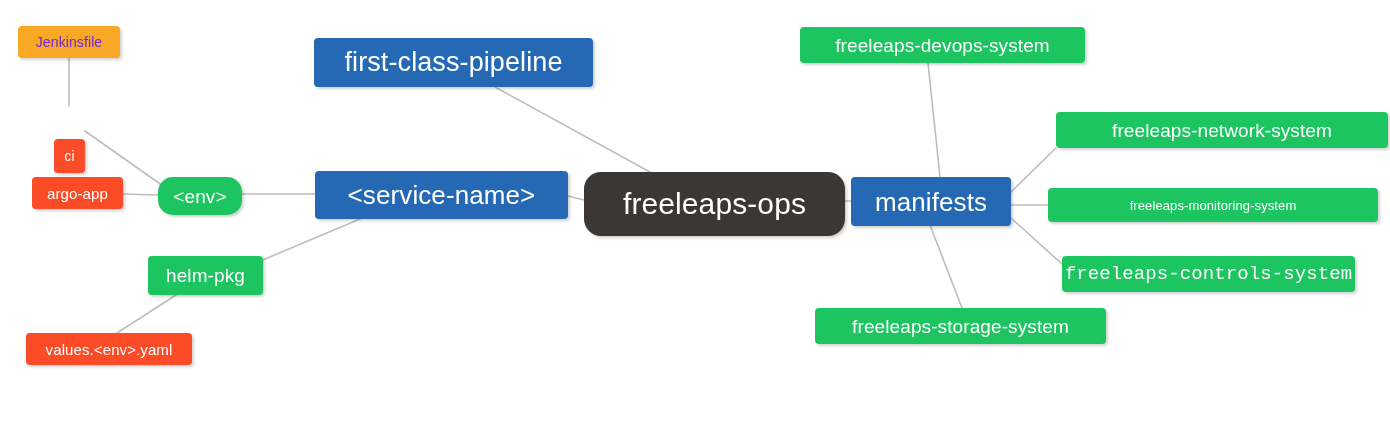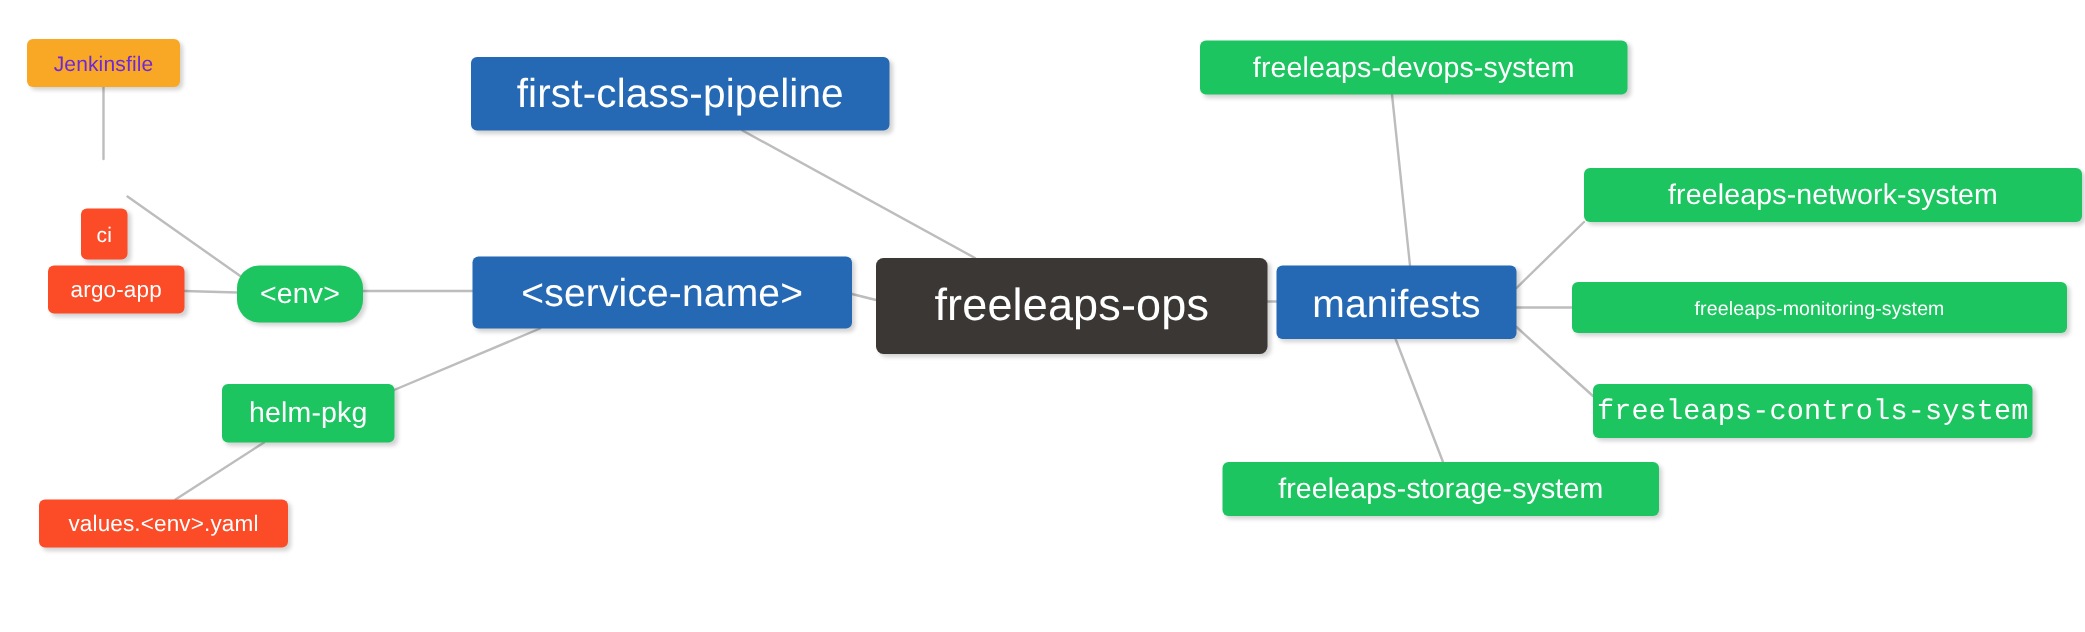--- a/index.html
+++ b/index.html
@@ -42,21 +42,21 @@
     color: #ffffff;
     border-radius: 4px;
     white-space: nowrap;
     box-shadow: 2px 2px 3px rgba(0,0,0,0.18);
     letter-spacing: 0.1px;
     line-height: 1;
     user-select: none;
     z-index: 2;
   }
   .node.root {
-    border-radius: 5px;
+    border-radius: 17px;
   }
 </style>
 </head>
 <body>
 
 <div id="canvas">
   <svg id="edges" viewBox="0 0 1390 421" xmlns="http://www.w3.org/2000/svg">
       <path class="edge" d="M 69,58 L 69,106" stroke="#bdbdbd"></path>
       <path class="edge" d="M 85,131 L 163,186" stroke="#bdbdbd"></path>
       <path class="edge" d="M 123,194 L 158,195" stroke="#bdbdbd"></path>

